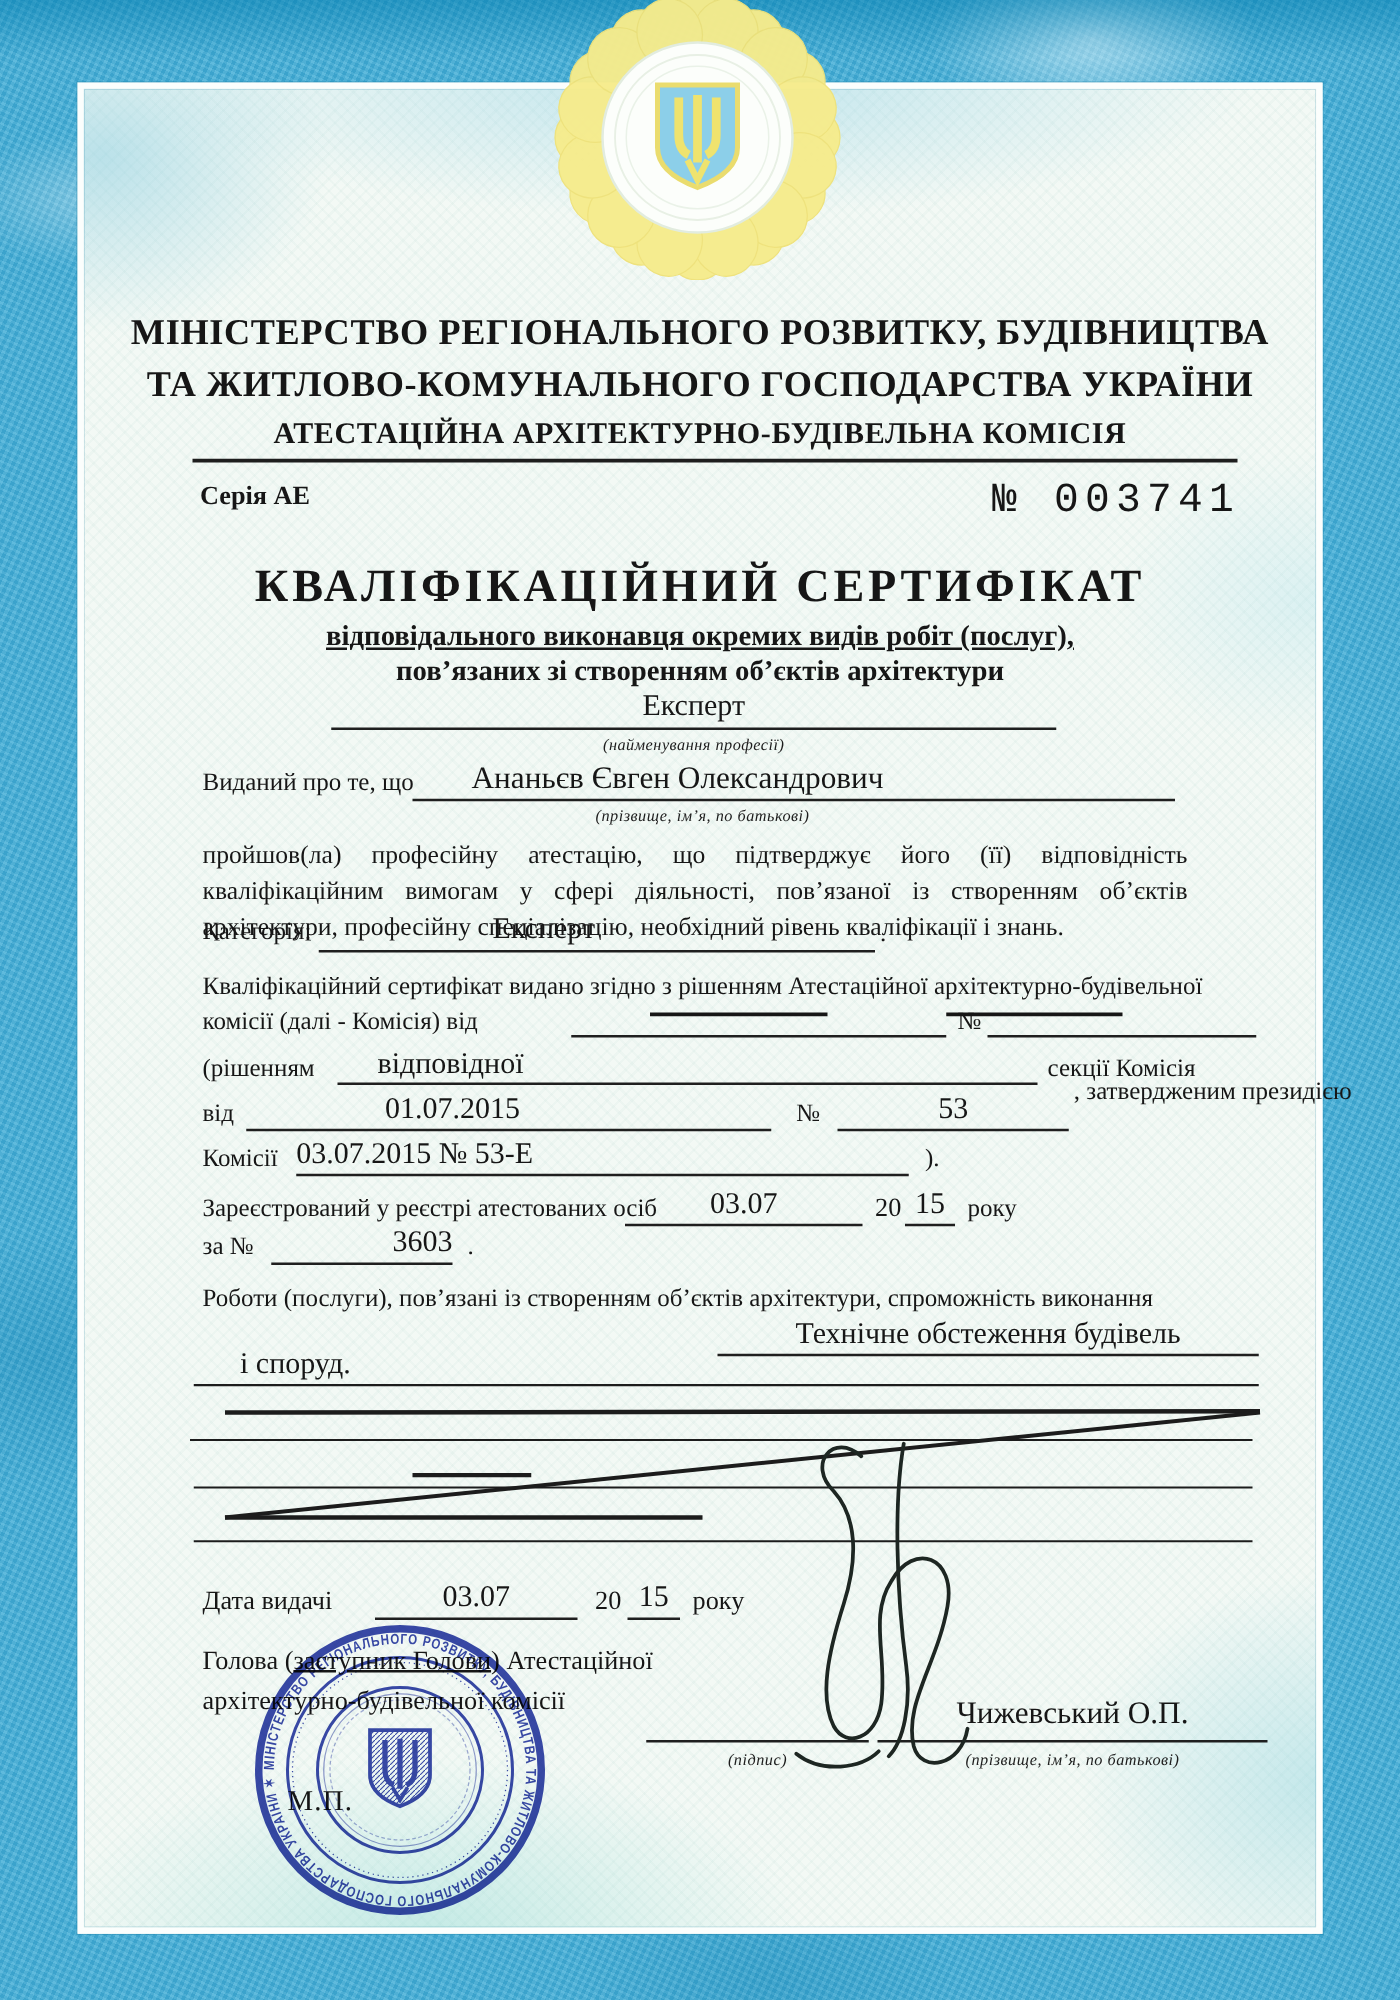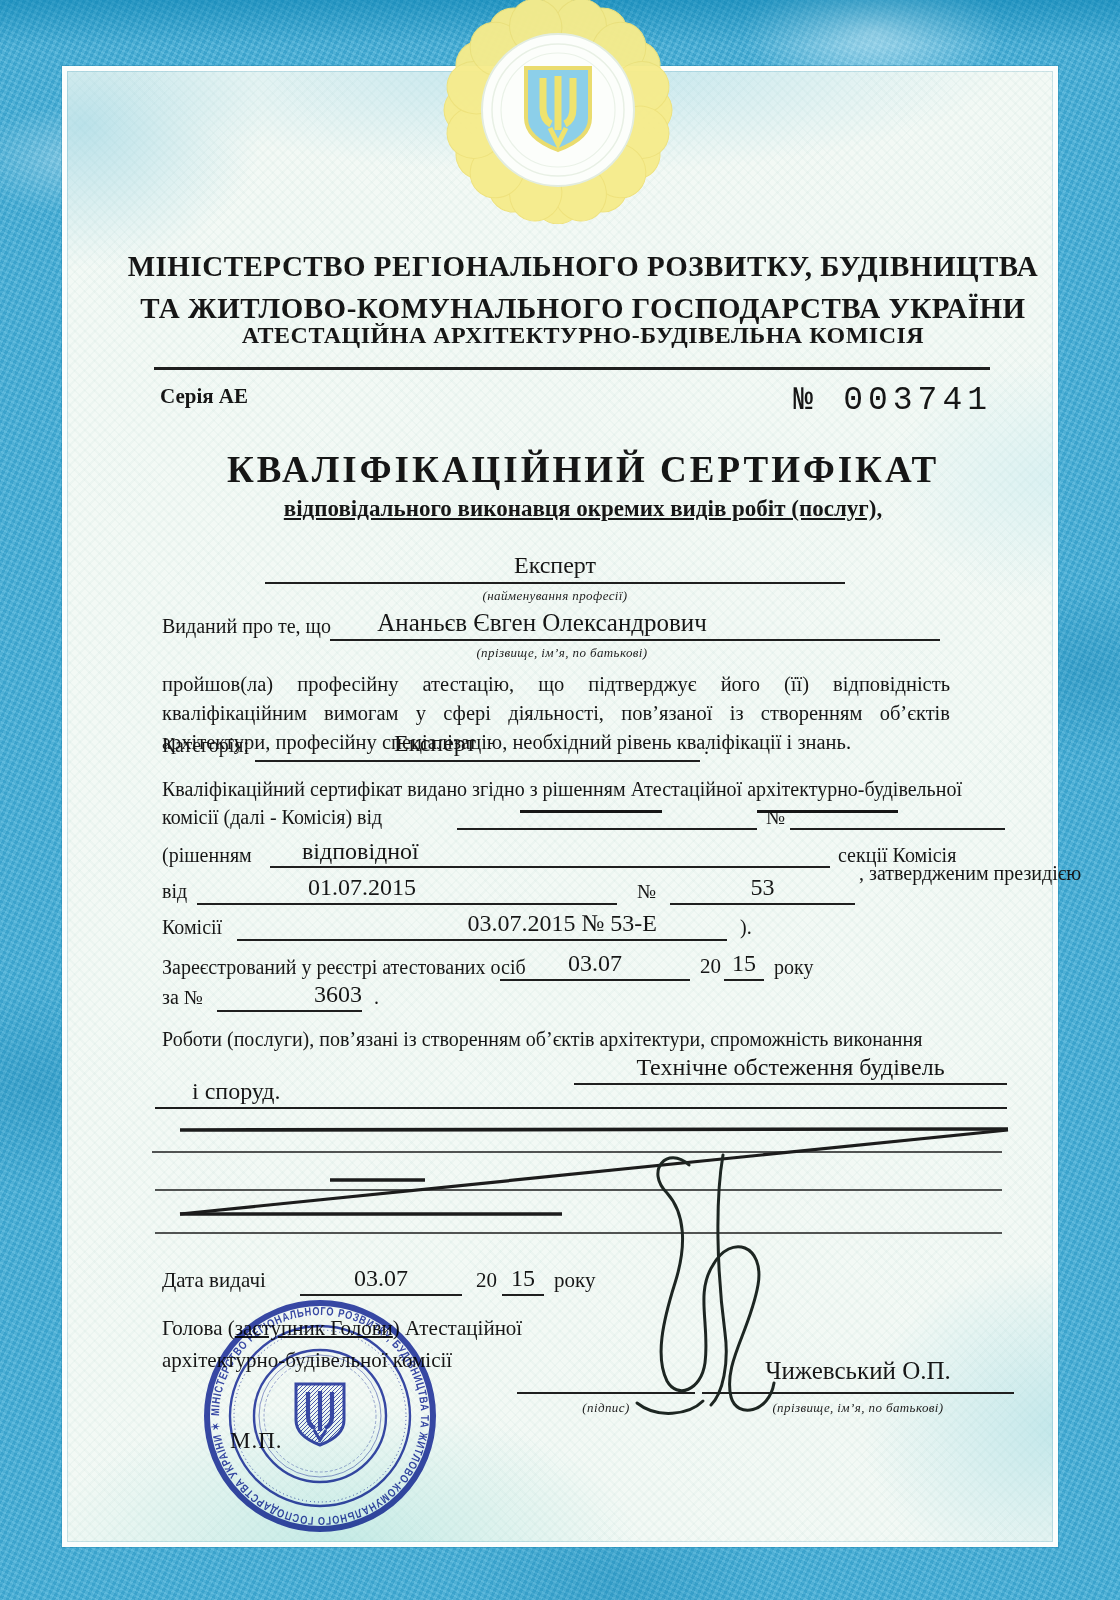--- a/index.html
+++ b/index.html
@@ -25,45 +25,46 @@
       radial-gradient(280px 220px at 2% 4%, rgba(140,206,224,.55), transparent 65%),
       radial-gradient(300px 260px at 100% 92%, rgba(148,214,224,.50), transparent 65%),
       radial-gradient(460px 220px at 28% 100%, rgba(150,220,214,.50), transparent 65%),
       radial-gradient(260px 200px at 99% 28%, rgba(168,224,235,.32), transparent 60%),
       repeating-linear-gradient(45deg, rgba(130,185,175,.06) 0 2px, transparent 2px 7px),
       repeating-linear-gradient(-45deg, rgba(130,185,175,.06) 0 2px, transparent 2px 7px),
       #f3f9f5;
   }
   .frame { position:absolute; inset:0; border:5px solid #fbfefd; box-shadow:0 0 0 1px rgba(25,125,165,.35), inset 0 0 0 1px rgba(25,125,165,.18); pointer-events:none; }
   .abs { position:absolute; }
-  .ctr { text-align:center; width:100%; left:0;margin-left:23px; }
+  .ctr { text-align:center; width:100%; left:0; }
   .b { font-weight:bold; }
   .cap { font-size:13px; font-style:italic; letter-spacing:.4px; color:#1d1d1d; }
   .lab { font-size:20px; }
   .val { font-size:24px; white-space:nowrap; }
   .xdash { position:absolute; height:3px; background:#161616; }
   svg { display:block; }
   .struck { text-decoration:underline; text-decoration-thickness:2px; text-underline-offset:1px; }
 </style>
 </head>
 <body>
 
 <div class="page">
   <div class="frame"></div>
 
   <div class="abs ctr b" style="top:184px; font-size:29px; letter-spacing:.5px;">МІНІСТЕРСТВО РЕГІОНАЛЬНОГО РОЗВИТКУ, БУДІВНИЦТВА</div>
   <div class="abs ctr b" style="top:226px; font-size:29px; letter-spacing:.5px;">ТА ЖИТЛОВО-КОМУНАЛЬНОГО ГОСПОДАРСТВА УКРАЇНИ</div>
-  <div class="abs ctr b" style="top:256px; font-size:24px; letter-spacing:.5px;">АТЕСТАЦІЙНА АРХІТЕКТУРНО-БУДІВЕЛЬНА КОМІСІЯ</div>
+  <div class="abs ctr b" style="top:268px; font-size:24px; letter-spacing:.5px;">АТЕСТАЦІЙНА АРХІТЕКТУРНО-БУДІВЕЛЬНА КОМІСІЯ</div>
   <div class="abs" style="top:301px; left:92px; width:836px; height:3px; background:#1e1e1e;"></div>
 
   <div class="abs b" style="top:318px; left:98px; font-size:21px;">Серія АЕ</div>
   <div class="abs" style="top:316px; right:66px; font-size:33px; font-family:'Liberation Mono', monospace; letter-spacing:5px;">№ 003741</div>
 
   <div class="abs ctr b" style="top:382px; font-size:37px; letter-spacing:3px;">КВАЛІФІКАЦІЙНИЙ СЕРТИФІКАТ</div>
   <div class="abs ctr b" style="top:430px; font-size:23px;text-decoration:underline;">відповідального виконавця окремих видів робіт (послуг),</div>
+  <div class="abs ctr b" style="top:458px; font-size:23px;">пов’язаних зі створенням об’єктів архітектури</div>
 
   <div class="abs" style="top:516px; left:203px; width:580px; height:2px; background:#1f1f1f;"></div>
   <div class="abs val" style="top:486px; left:203px; width:580px; text-align:center;">Експерт</div>
   <div class="abs cap" style="top:522px; left:203px; width:580px; text-align:center;">(найменування професії)</div>
 
   <div class="abs lab" style="top:549px; left:100px;">Виданий про те, що</div>
   <div class="abs" style="top:573px; left:268px; width:610px; height:2px; background:#1f1f1f;"></div>
   <div class="abs val" style="top:543px; left:230px; width:500px; text-align:center; font-size:25px;">Ананьєв Євген Олександрович</div>
   <div class="abs cap" style="top:579px; left:190px; width:620px; text-align:center;">(прізвище, ім’я, по батькові)</div>
 
@@ -90,21 +91,21 @@
   <div class="abs lab" style="top:814px; left:100px;">від</div>
   <div class="abs" style="top:837px; left:135px; width:420px; height:2px; background:#1f1f1f;"></div>
   <div class="abs val" style="top:808px; left:135px; width:330px; text-align:center;">01.07.2015</div>
   <div class="abs lab" style="top:814px; left:575px;">№</div>
   <div class="abs" style="top:837px; left:608px; width:185px; height:2px; background:#1f1f1f;"></div>
   <div class="abs val" style="top:808px; left:608px; width:185px; text-align:center;">53</div>
   <div class="abs lab" style="top:796px; left:797px; white-space:nowrap;">, затвердженим президією</div>
 
   <div class="abs lab" style="top:850px; left:100px;">Комісії</div>
   <div class="abs" style="top:873px; left:175px; width:490px; height:2px; background:#1f1f1f;"></div>
-  <div class="abs val" style="top:844px; left:175px; width:420px; text-align:right;">03.07.2015 № 53-Е</div>
+  <div class="abs val" style="top:844px; left:175px; width:420px; text-align:left;">03.07.2015 № 53-Е</div>
   <div class="abs lab" style="top:850px; left:678px;">).</div>
 
   <div class="abs lab" style="top:890px; left:100px;">Зареєстрований у реєстрі атестованих осіб</div>
   <div class="abs" style="top:913px; left:438px; width:190px; height:2px; background:#1f1f1f;"></div>
   <div class="abs val" style="top:884px; left:438px; width:190px; text-align:center;">03.07</div>
   <div class="abs lab" style="top:888px; left:638px; font-size:21px;">20</div>
   <div class="abs" style="top:913px; left:662px; width:40px; height:2px; background:#1f1f1f;"></div>
   <div class="abs val" style="top:884px; left:662px; width:40px; text-align:center;">15</div>
   <div class="abs lab" style="top:890px; left:712px;">року</div>
 

